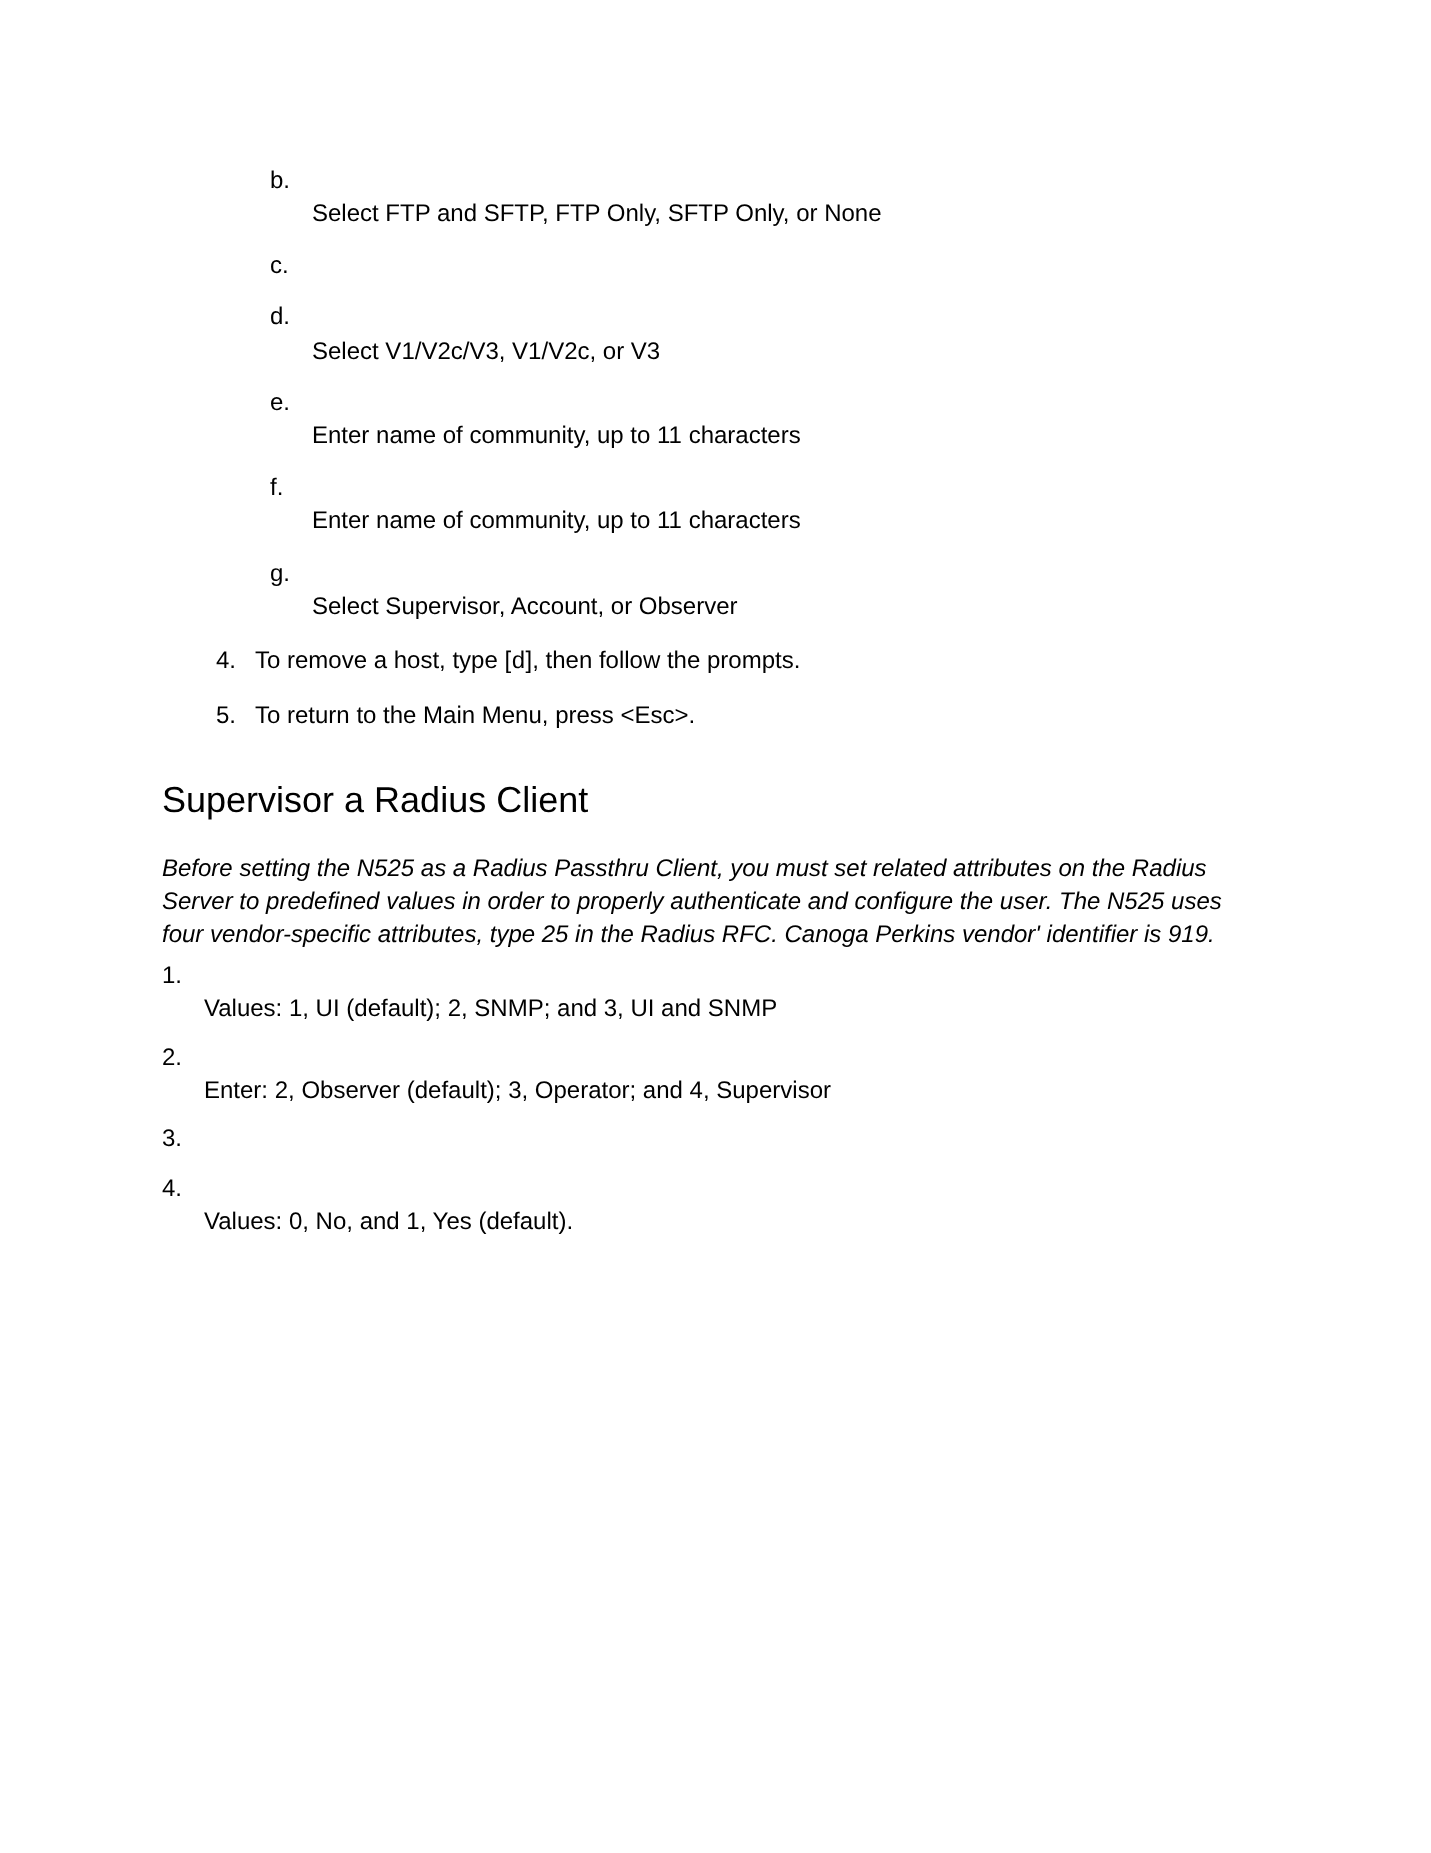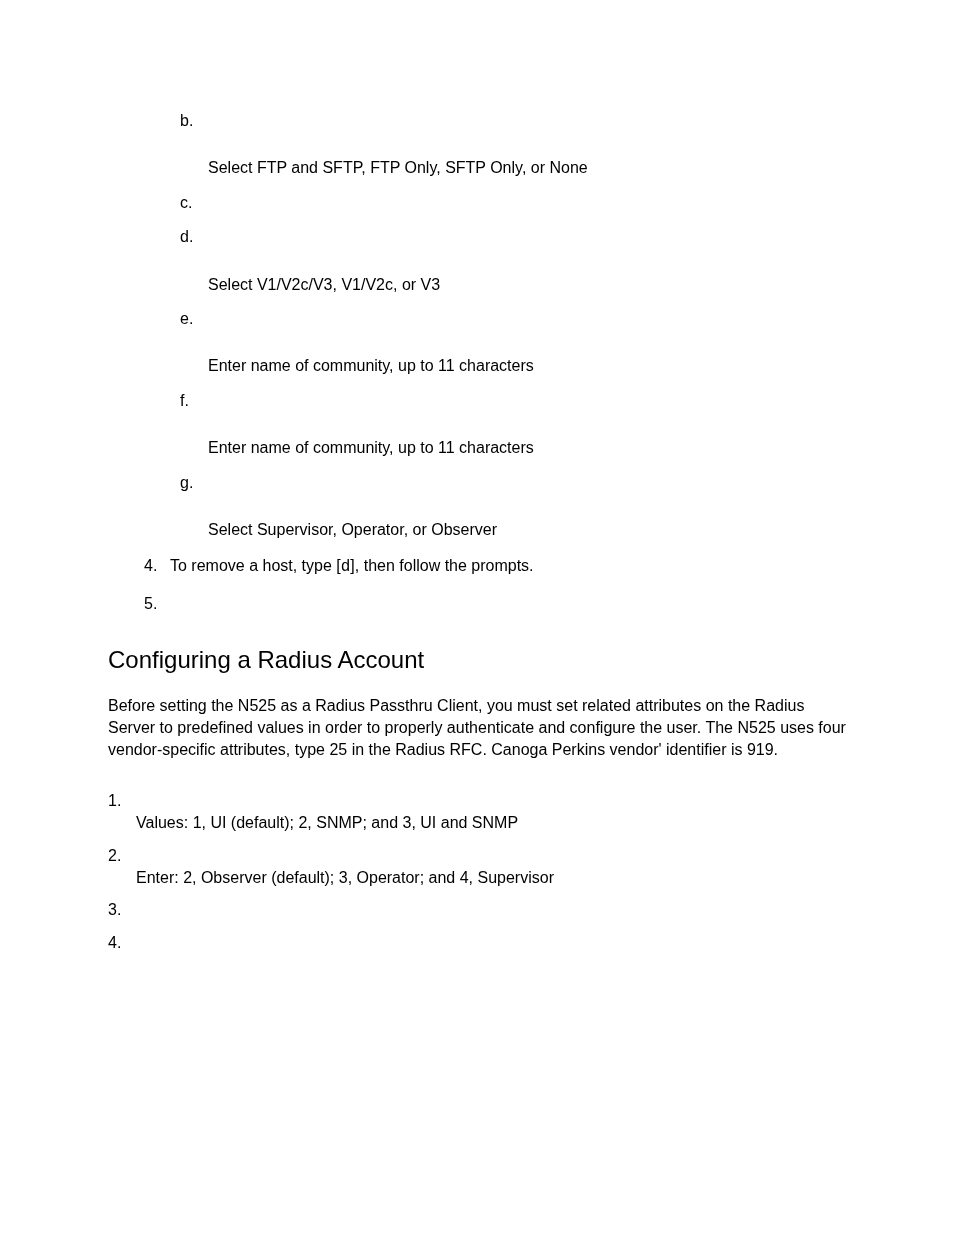--- a/index.html
+++ b/index.html
@@ -18,41 +18,41 @@
   }
   .sub-item {
     margin-bottom: 12px;
   }
   .sub-marker {
     display: block;
   }
   .sub-text {
     display: block;
     margin-left: 28px;
-    margin-top: 25px;
   }
   .num-list {
     margin-left: 36px;
     margin-top: 14px;
   }
   .num-item {
     margin-bottom: 14px;
     display: flex;
   }
   .num-marker {
     min-width: 26px;
   }
   h2 {
     font-size: 24px;
     font-weight: normal;
     margin-top: 28px;
     margin-bottom: 18px;
   }
   .para {
-    margin-bottom: 28px;
+    margin-bottom: 4px;
+    font-style: italic;
   }
   .attr-list {
     margin-left: 0;
   }
   .attr-item {
     margin-bottom: 10px;
   }
   .attr-marker {
     display: block;
   }
@@ -82,46 +82,48 @@
   <div class="sub-item">
     <span class="sub-marker">e.</span>
     <span class="sub-text">Enter name of community, up to 11 characters</span>
   </div>
   <div class="sub-item">
     <span class="sub-marker">f.</span>
     <span class="sub-text">Enter name of community, up to 11 characters</span>
   </div>
   <div class="sub-item">
     <span class="sub-marker">g.</span>
-    <span class="sub-text">Select Supervisor, Operator, or Observer</span>
+    <span class="sub-text">Select Supervisor, Account, or Observer</span>
   </div>
 </div>
 
 <div class="num-list">
   <div class="num-item">
     <span class="num-marker">4.</span>
     <span><span>To remove a host, type [</span><span class="mono">d</span><span>], then follow the prompts.</span></span>
   </div>
   <div class="num-item">
     <span class="num-marker">5.</span>
+    <span><span>To return to the Main Menu, press &lt;Esc&gt;.</span></span>
   </div>
 </div>
 
-<h2>Configuring a Radius Account</h2>
+<h2>Supervisor a Radius Client</h2>
 
 <div class="para">Before setting the N525 as a Radius Passthru Client, you must set related attributes on the Radius Server to predefined values in order to properly authenticate and configure the user. The N525 uses four vendor-specific attributes, type 25 in the Radius RFC. Canoga Perkins vendor' identifier is 919.</div>
 
 <div class="attr-list">
   <div class="attr-item">
     <span class="attr-marker">1.</span>
     <span class="attr-text">Values: 1, UI (default); 2, SNMP; and 3, UI and SNMP</span>
   </div>
   <div class="attr-item">
     <span class="attr-marker">2.</span>
     <span class="attr-text">Enter: 2, Observer (default); 3, Operator; and 4, Supervisor</span>
   </div>
   <div class="attr-item">
     <span class="attr-marker">3.</span>
   </div>
   <div class="attr-item">
     <span class="attr-marker">4.</span>
+    <span class="attr-text">Values: 0, No, and 1, Yes (default).</span>
   </div>
 </div>
 
 </body></html>

